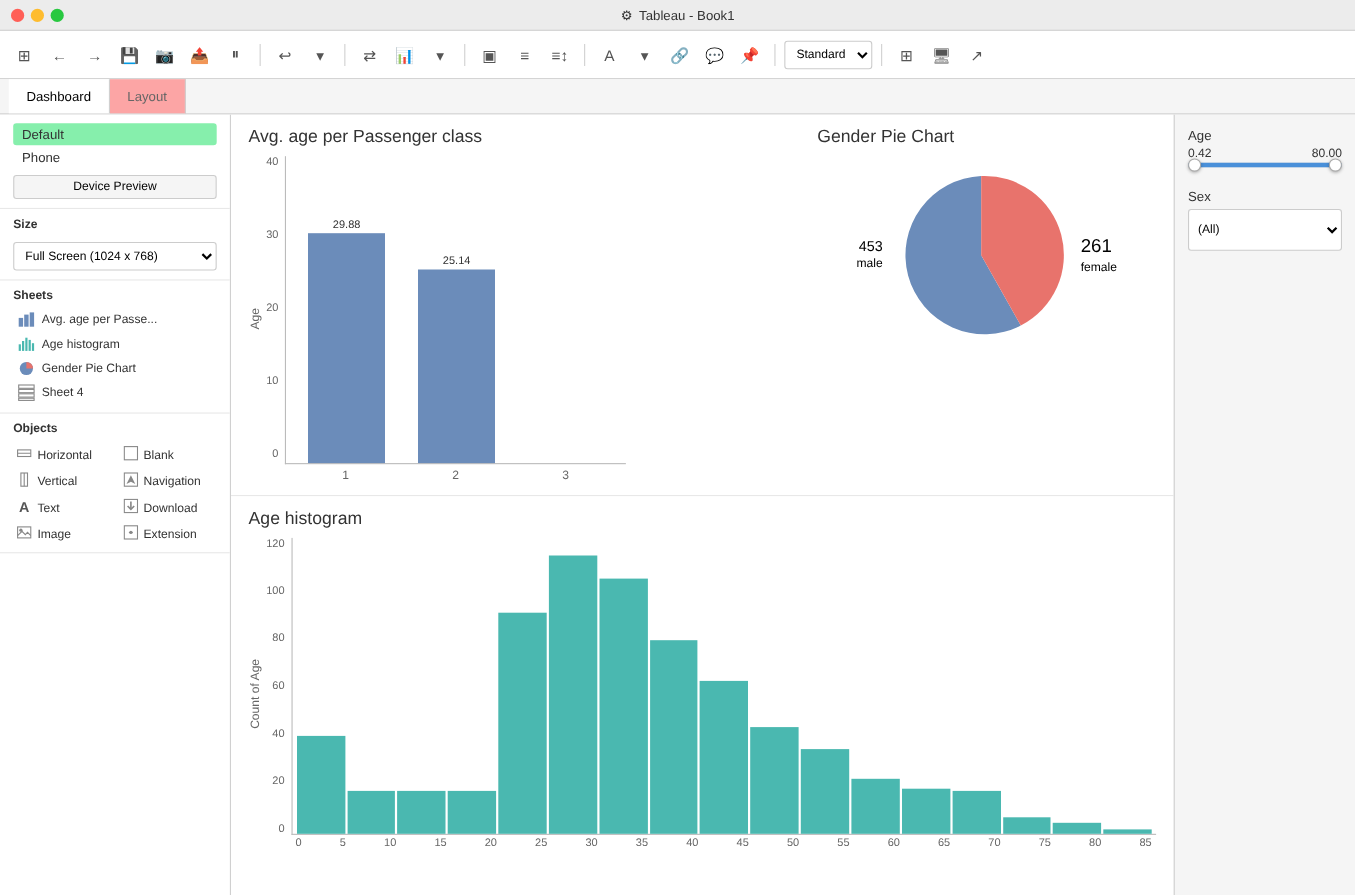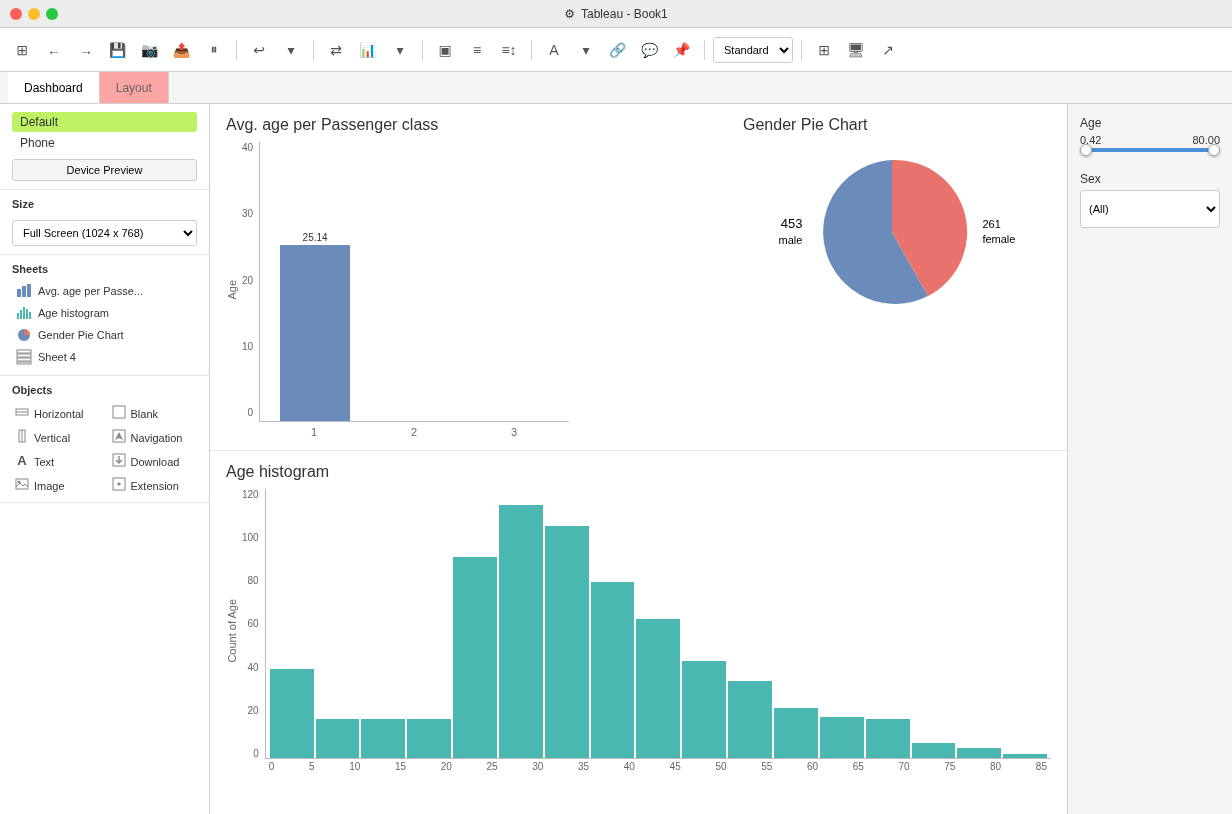--- a/index.html
+++ b/index.html
@@ -27,21 +27,21 @@
 
     
     .main { display: flex; flex: 1; overflow: hidden; }
 
     
     .sidebar { width: 210px; background: #fff; border-right: 1px solid #d0d0d0; display: flex; flex-direction: column; flex-shrink: 0; overflow-y: auto; }
     .sidebar-section { padding: 8px 12px; border-bottom: 1px solid #e8e8e8; }
     .sidebar-section-title { font-size: 11px; font-weight: 600; color: #333; margin-bottom: 6px; }
     .device-list { display: flex; flex-direction: column; gap: 1px; }
     .device-item { padding: 3px 8px; font-size: 12px; color: #333; cursor: pointer; border-radius: 3px; }
-    .device-item.selected { background: #bef264; }
+    .device-item.selected { background: #86efac; }
     .device-preview-btn { width: 100%; padding: 4px; border: 1px solid #ccc; border-radius: 3px; background: #f5f5f5; font-size: 11px; cursor: pointer; margin-top: 6px; }
     .size-dropdown { width: 100%; height: 26px; border: 1px solid #ccc; border-radius: 3px; padding: 0 6px; font-size: 11px; background: #fff; margin-top: 4px; }
     .sheets-list { display: flex; flex-direction: column; gap: 2px; }
     .sheet-item { display: flex; align-items: center; gap: 6px; padding: 2px 4px; font-size: 11px; color: #333; cursor: pointer; }
     .sheet-icon { width: 16px; height: 16px; display: flex; align-items: center; justify-content: center; flex-shrink: 0; }
     .objects-grid { display: grid; grid-template-columns: 1fr 1fr; gap: 4px 8px; margin-top: 4px; }
     .object-item { display: flex; align-items: flex-end; gap: 4px; font-size: 11px; color: #333; cursor: pointer; padding: 2px; }
     .object-icon { width: 16px; height: 16px; display: flex; align-items: center; justify-content: center; font-size: 10px; color: #555; flex-shrink: 0; }
 
     
@@ -274,20 +274,24 @@
             <span>0</span>
             <span>10</span>
             <span>20</span>
             <span>30</span>
             <span>40</span>
           </div>
 
           <div style="display:flex; flex-direction:column;">
             <div style="display:flex; align-items:flex-end; height:280px; border-left:1px solid #bbb; border-bottom:1px solid #bbb; padding:0 20px; gap:30px;">
               <div style="display:flex; flex-direction:column; align-items:center;">
+                <span style="font-size:10px; color:#333; margin-bottom:2px;">29.88</span>
+                <div style="width:70px; height:209px; background:#6b8cba;"></div>
+              </div>
+              <div style="display:flex; flex-direction:column; align-items:center;">
                 <span style="font-size:10px; color:#333; margin-bottom:2px;">25.14</span>
                 <div style="width:70px; height:176px; background:#6b8cba;"></div>
               </div>
             </div>
 
             <div style="display:flex; padding:4px 20px 0 20px; gap:30px;">
               <div style="width:70px; text-align:center; font-size:11px; color:#666;">1</div>
               <div style="width:70px; text-align:center; font-size:11px; color:#666;">2</div>
               <div style="width:70px; text-align:center; font-size:11px; color:#666;">3</div>
             </div>
@@ -305,21 +309,21 @@
           </div>
 
           <svg width="160" height="160" viewBox="0 0 160 160">
 
             <path d="M80,80 L80,8 A72,72 0 1,0 116,144 Z" fill="#6b8cba"></path>
 
             <path d="M80,80 L116,144 A72,72 0 0,0 80,8 Z" fill="#e8736c"></path>
           </svg>
 
           <div style="text-align:left; margin-left:10px; font-size:11px; line-height:1.4;">
-            <div style="font-size:11px;">261</div>
+            <div style="font-size:17px;">261</div>
             <div>female</div>
           </div>
         </div>
       </div>
     </div>
 
     <div style="padding:12px 16px;">
       <div class="chart-title">Age histogram</div>
       <div style="display:flex; align-items:stretch;">
 

